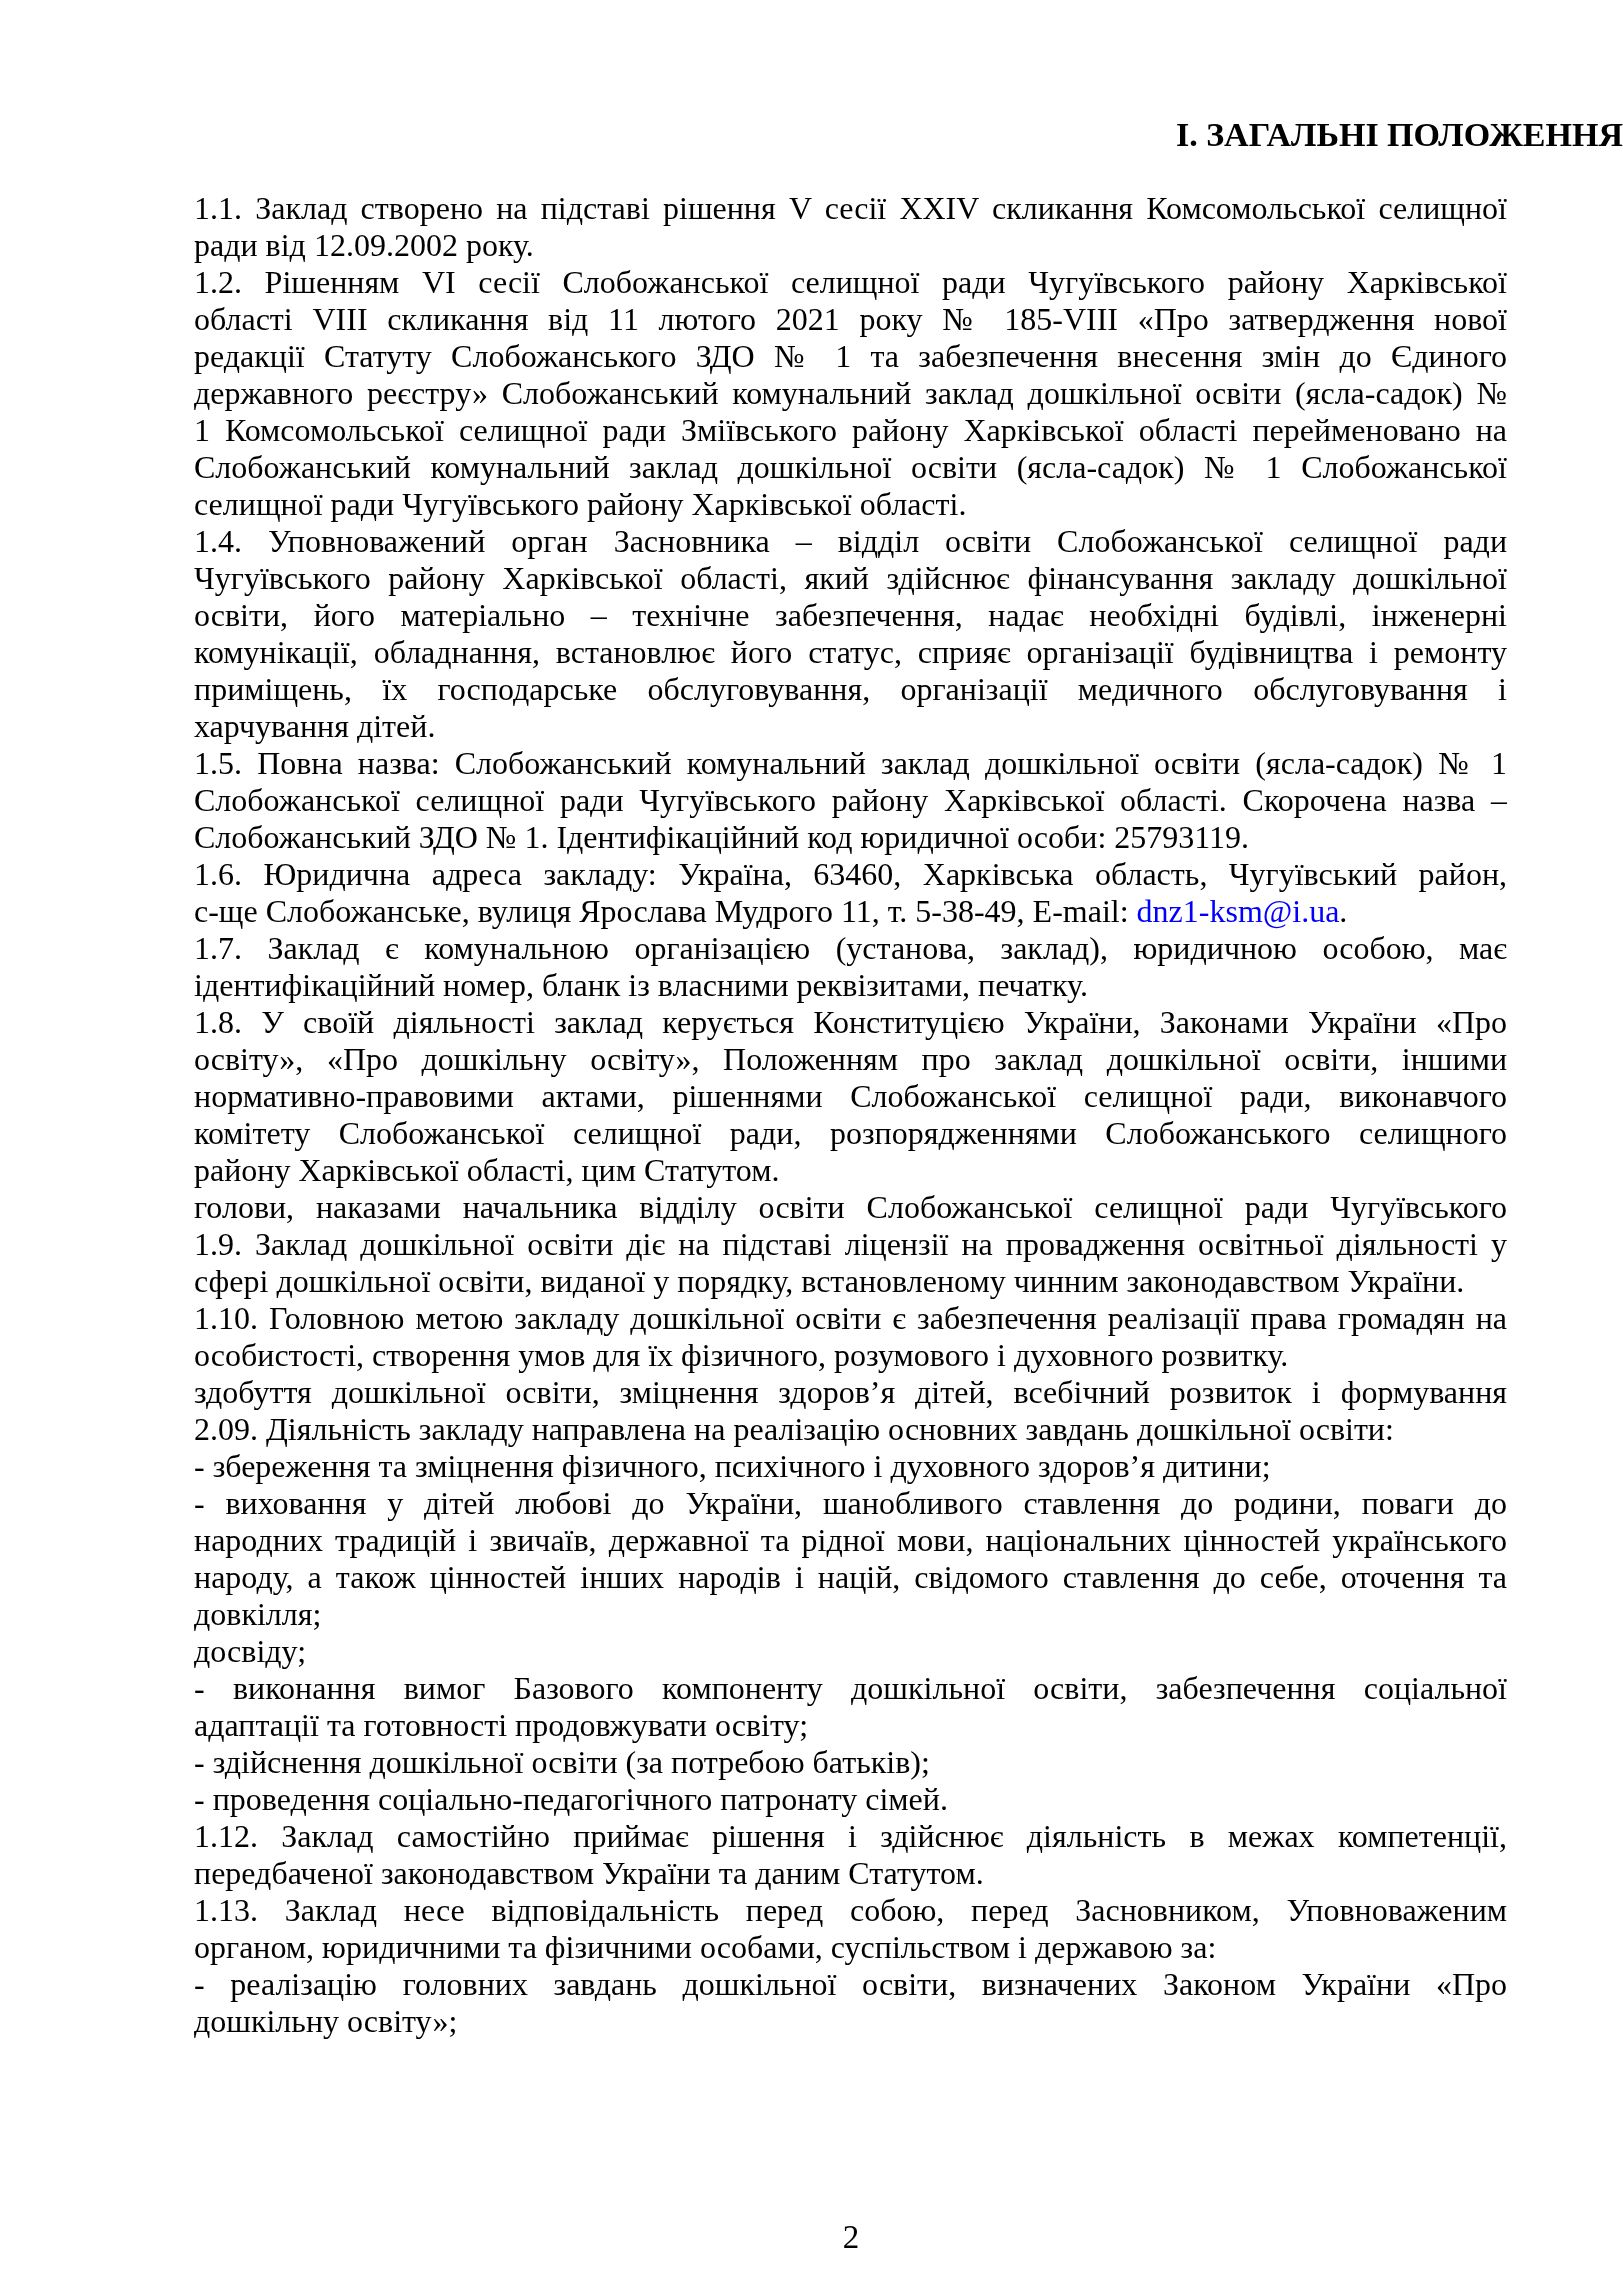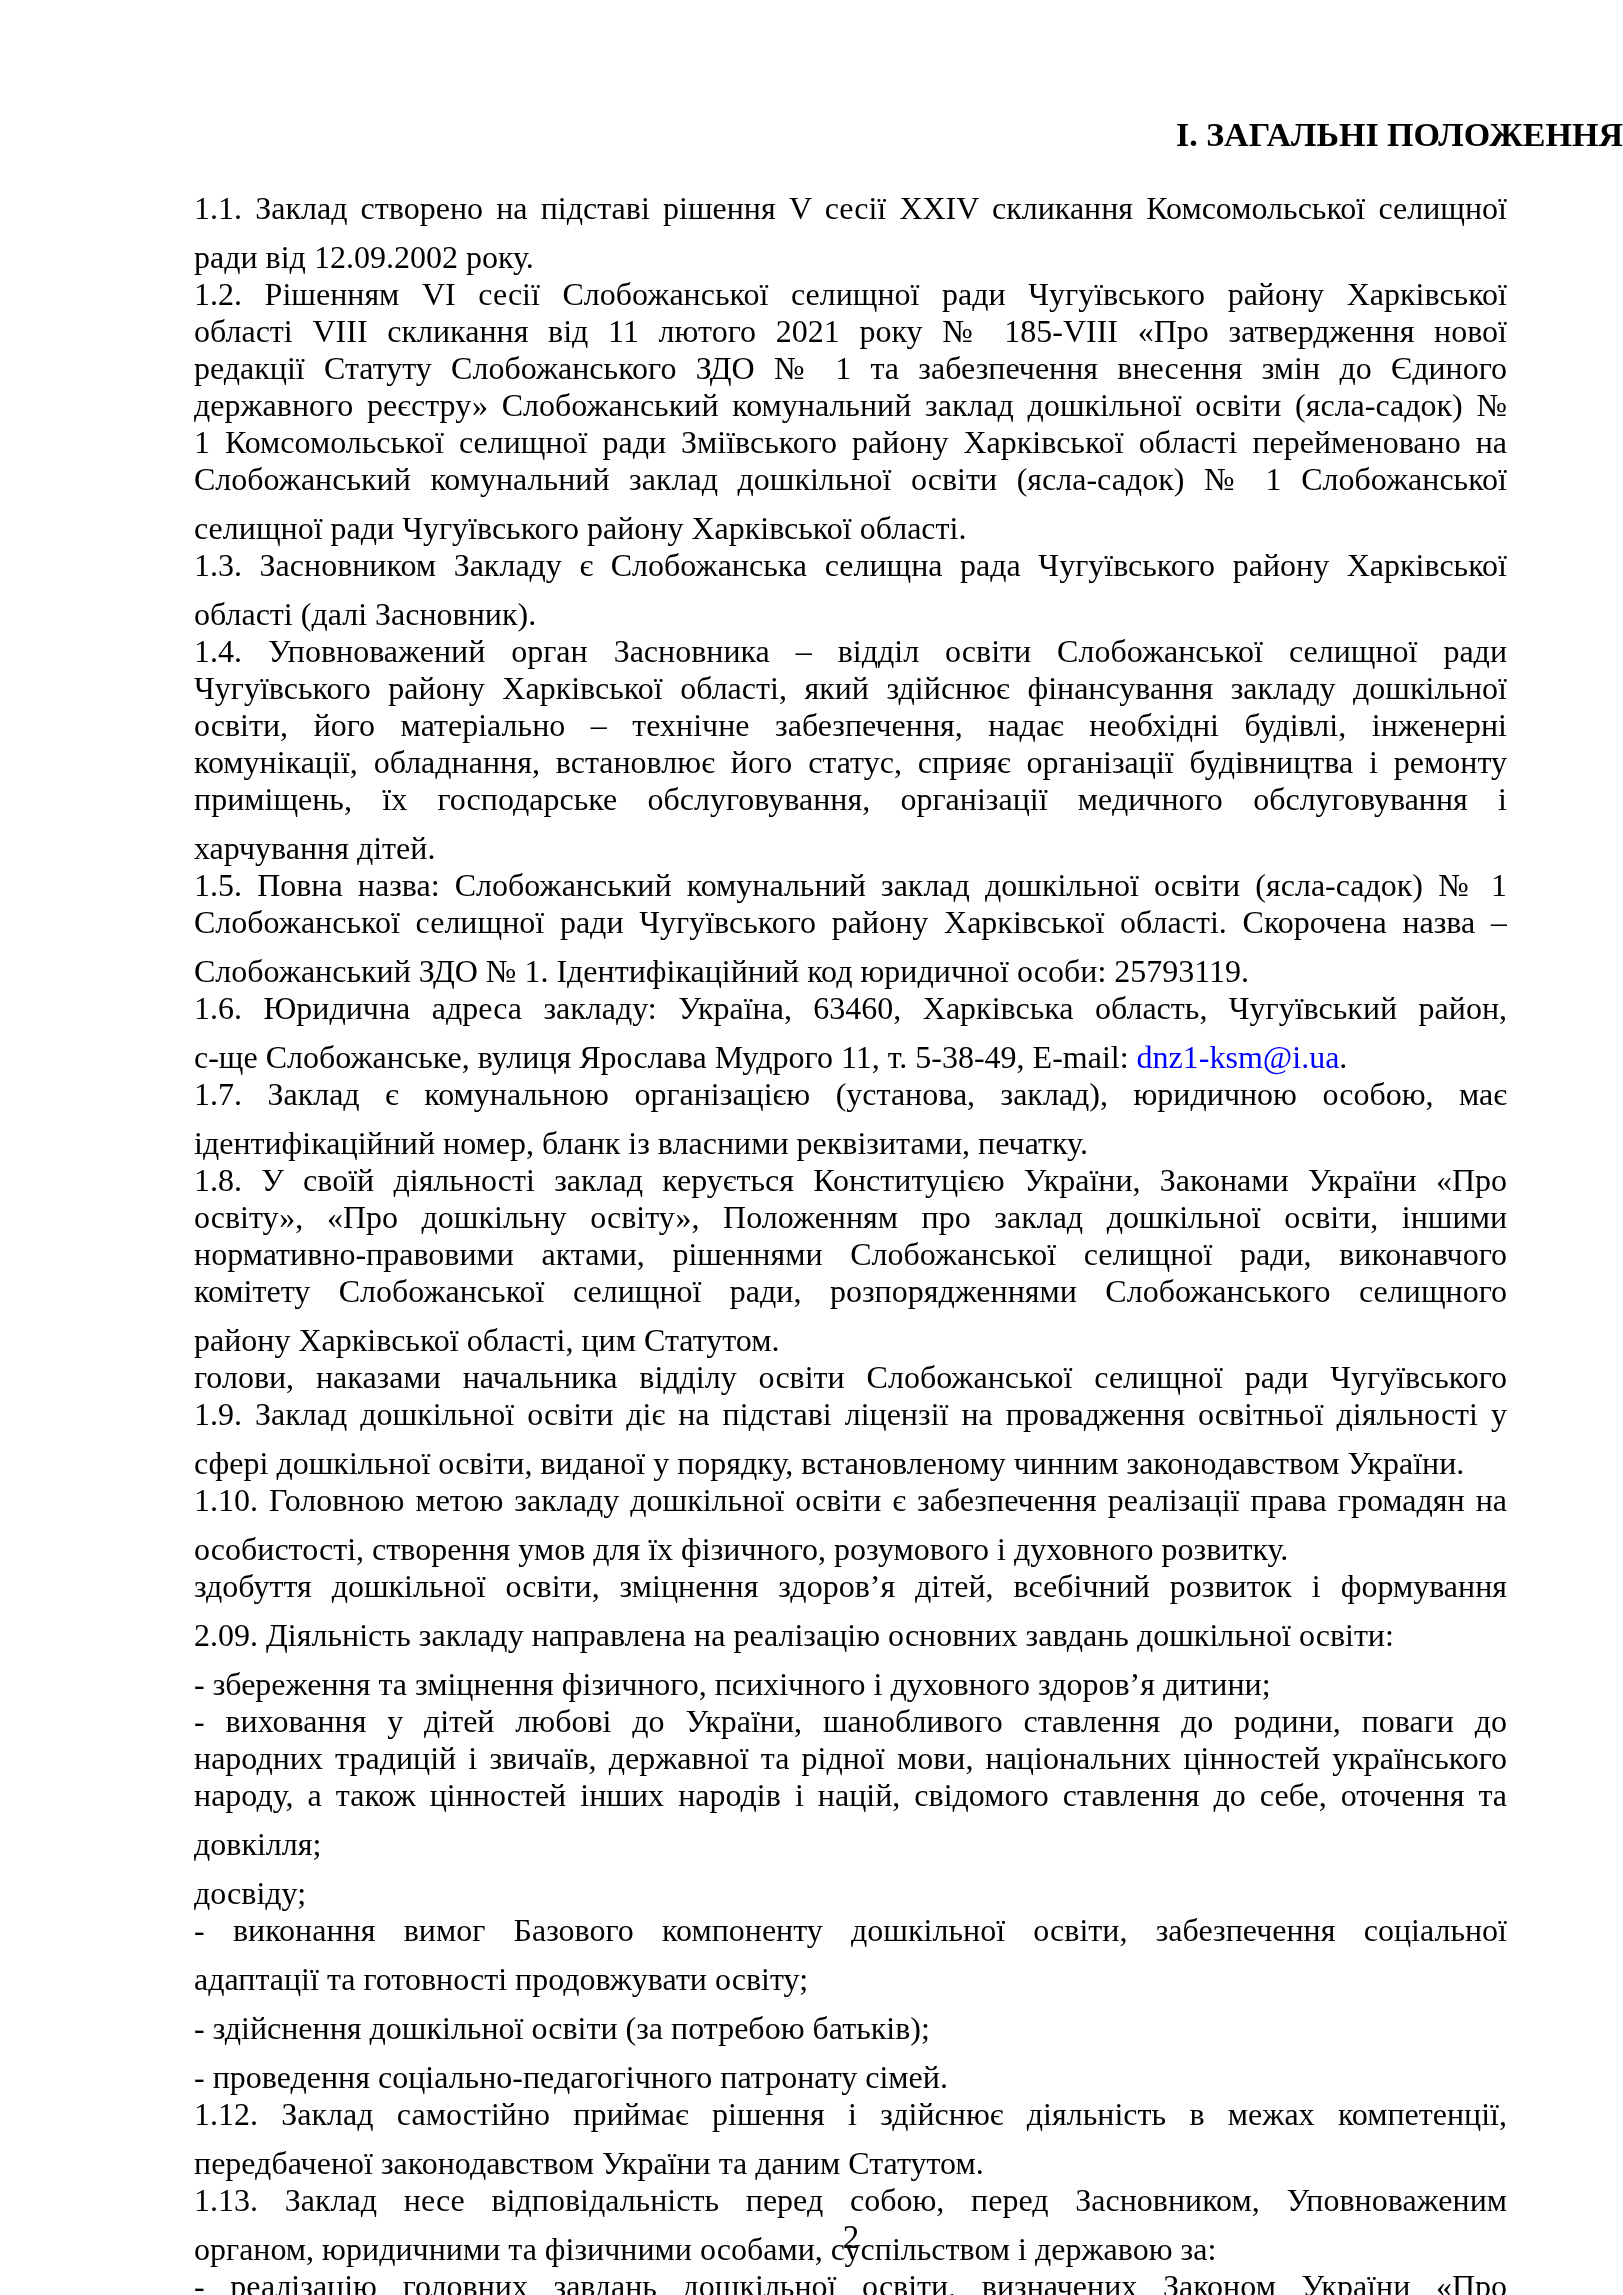--- a/index.html
+++ b/index.html
@@ -39,21 +39,20 @@
     display: block;
     white-space: nowrap;
     height: 37px;
     text-align: justify;
     text-align-last: justify;
     white-space: normal;
     overflow: hidden;
   }
   .line.last {
     text-align-last: left;
-    margin-top: 12px;
   }
   .link {
     color: #0000ff;
   }
   .page-number {
     position: absolute;
     top: 2219px;
     left: 0;
     width: 1623px;
     text-align: center;
@@ -80,24 +79,20 @@
     <div>
       <span class="line">1.2. Рішенням VI сесії Слобожанської селищної ради Чугуївського району Харківської</span>
       <span class="line">області VIII скликання від 11 лютого 2021 року № 185-VIII «Про затвердження нової</span>
       <span class="line">редакції Статуту Слобожанського ЗДО № 1 та забезпечення внесення змін до Єдиного</span>
       <span class="line">державного реєстру» Слобожанський комунальний заклад дошкільної освіти (ясла-садок) №</span>
       <span class="line">1 Комсомольської селищної ради Зміївського району Харківської області перейменовано на</span>
       <span class="line">Слобожанський комунальний заклад дошкільної освіти (ясла-садок) № 1 Слобожанської</span>
       <span class="line last">селищної ради Чугуївського району Харківської області.</span>
     </div>
 
-    <div>
-      <span class="line">1.3. Засновником Закладу є Слобожанська селищна рада Чугуївського району Харківської</span>
-      <span class="line last">області (далі Засновник).</span>
-    </div>
 
     <div>
       <span class="line">1.4. Уповноважений орган Засновника – відділ освіти Слобожанської селищної ради</span>
       <span class="line">Чугуївського району Харківської області, який здійснює фінансування закладу дошкільної</span>
       <span class="line">освіти, його матеріально – технічне забезпечення, надає необхідні будівлі, інженерні</span>
       <span class="line">комунікації, обладнання, встановлює його статус, сприяє організації будівництва і ремонту</span>
       <span class="line">приміщень, їх  господарське обслуговування, організації медичного обслуговування і</span>
       <span class="line last">харчування дітей.</span>
     </div>
 

